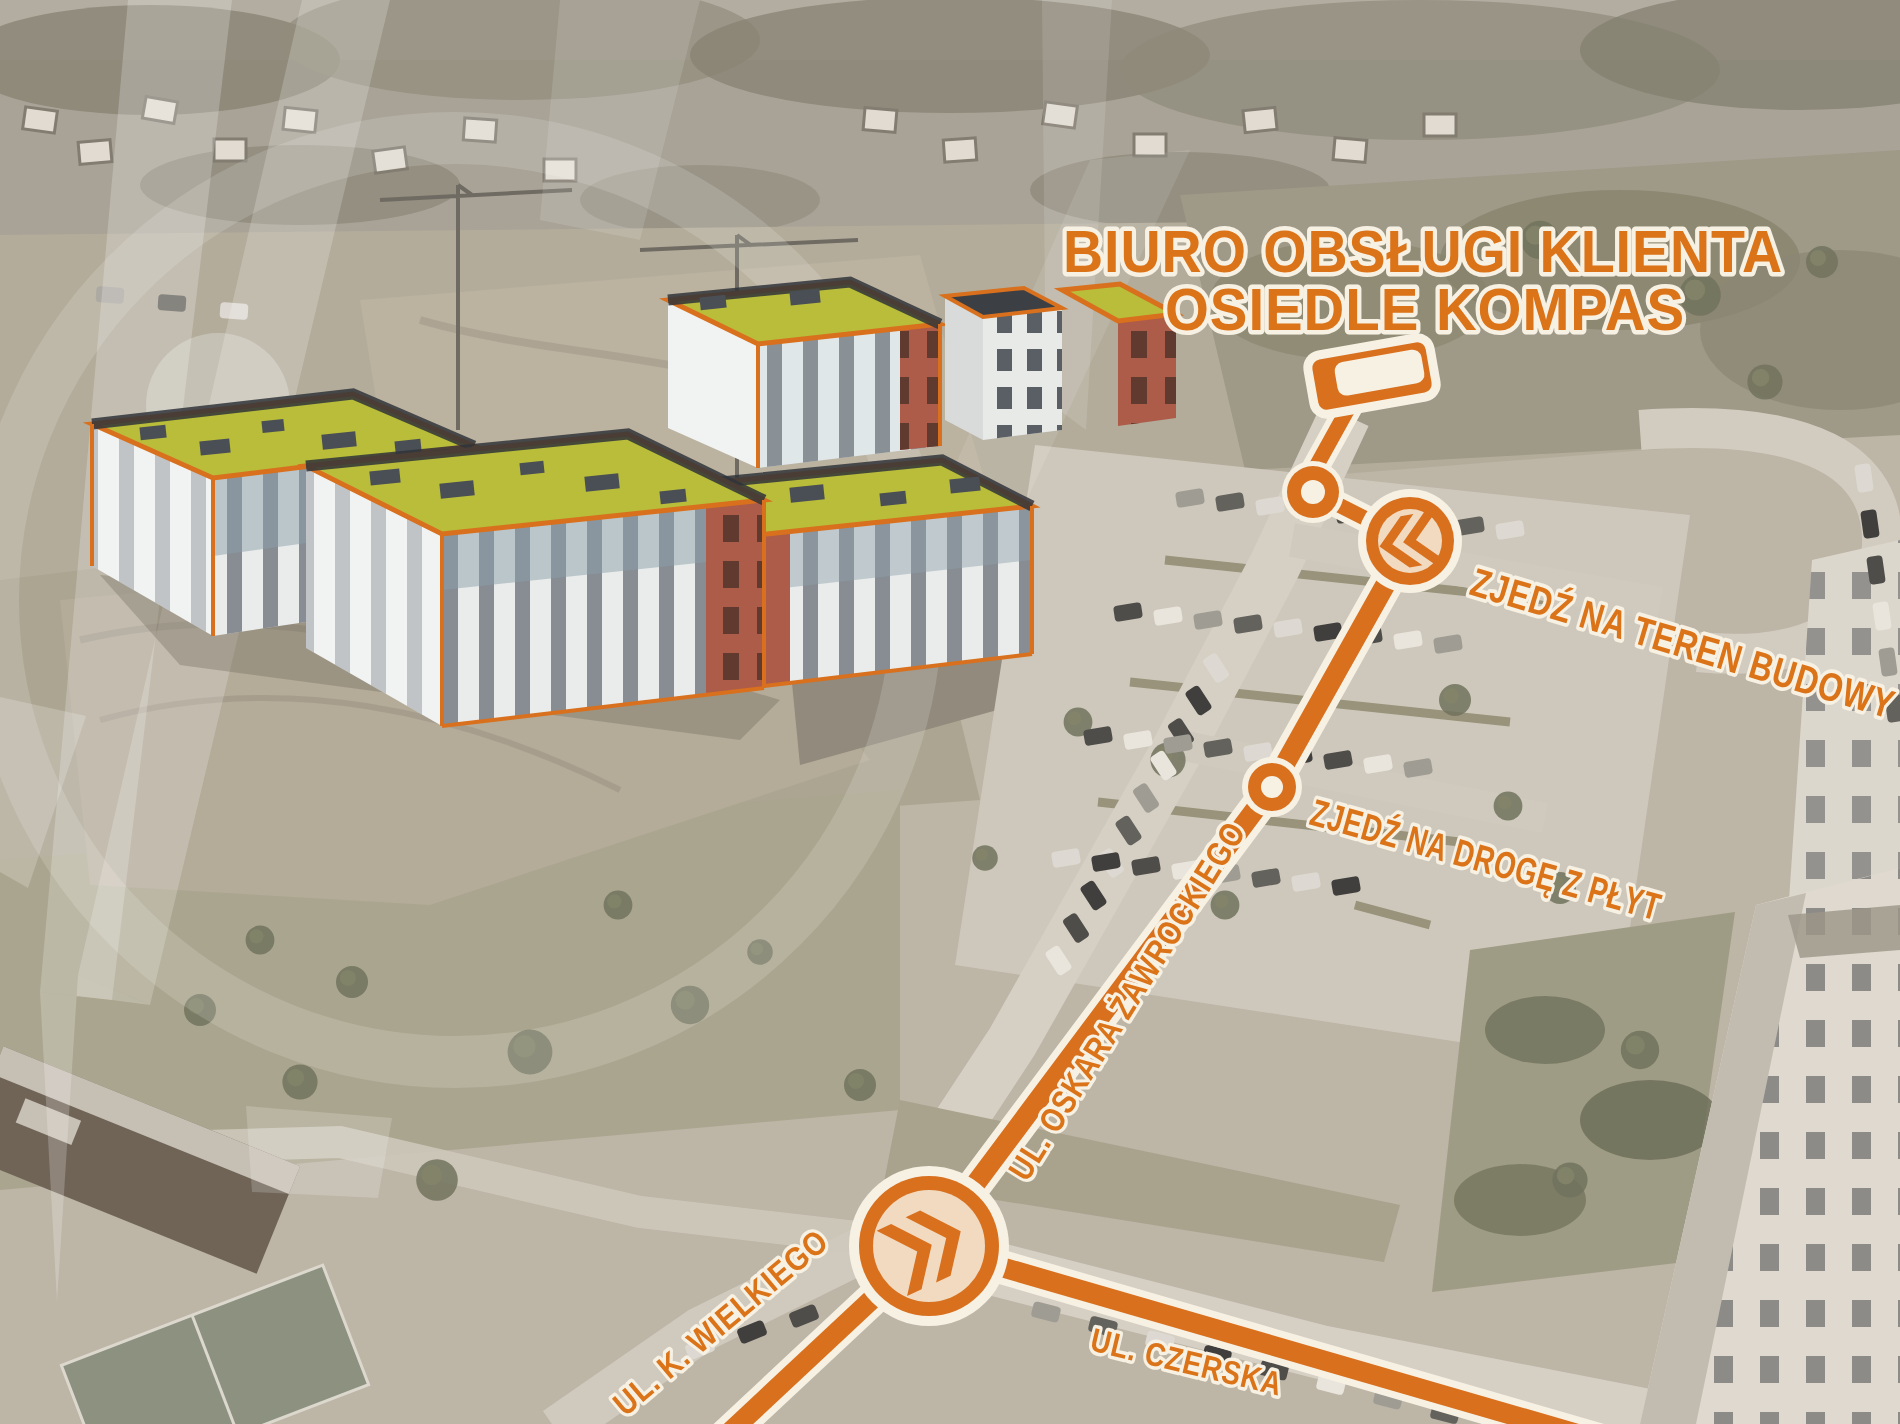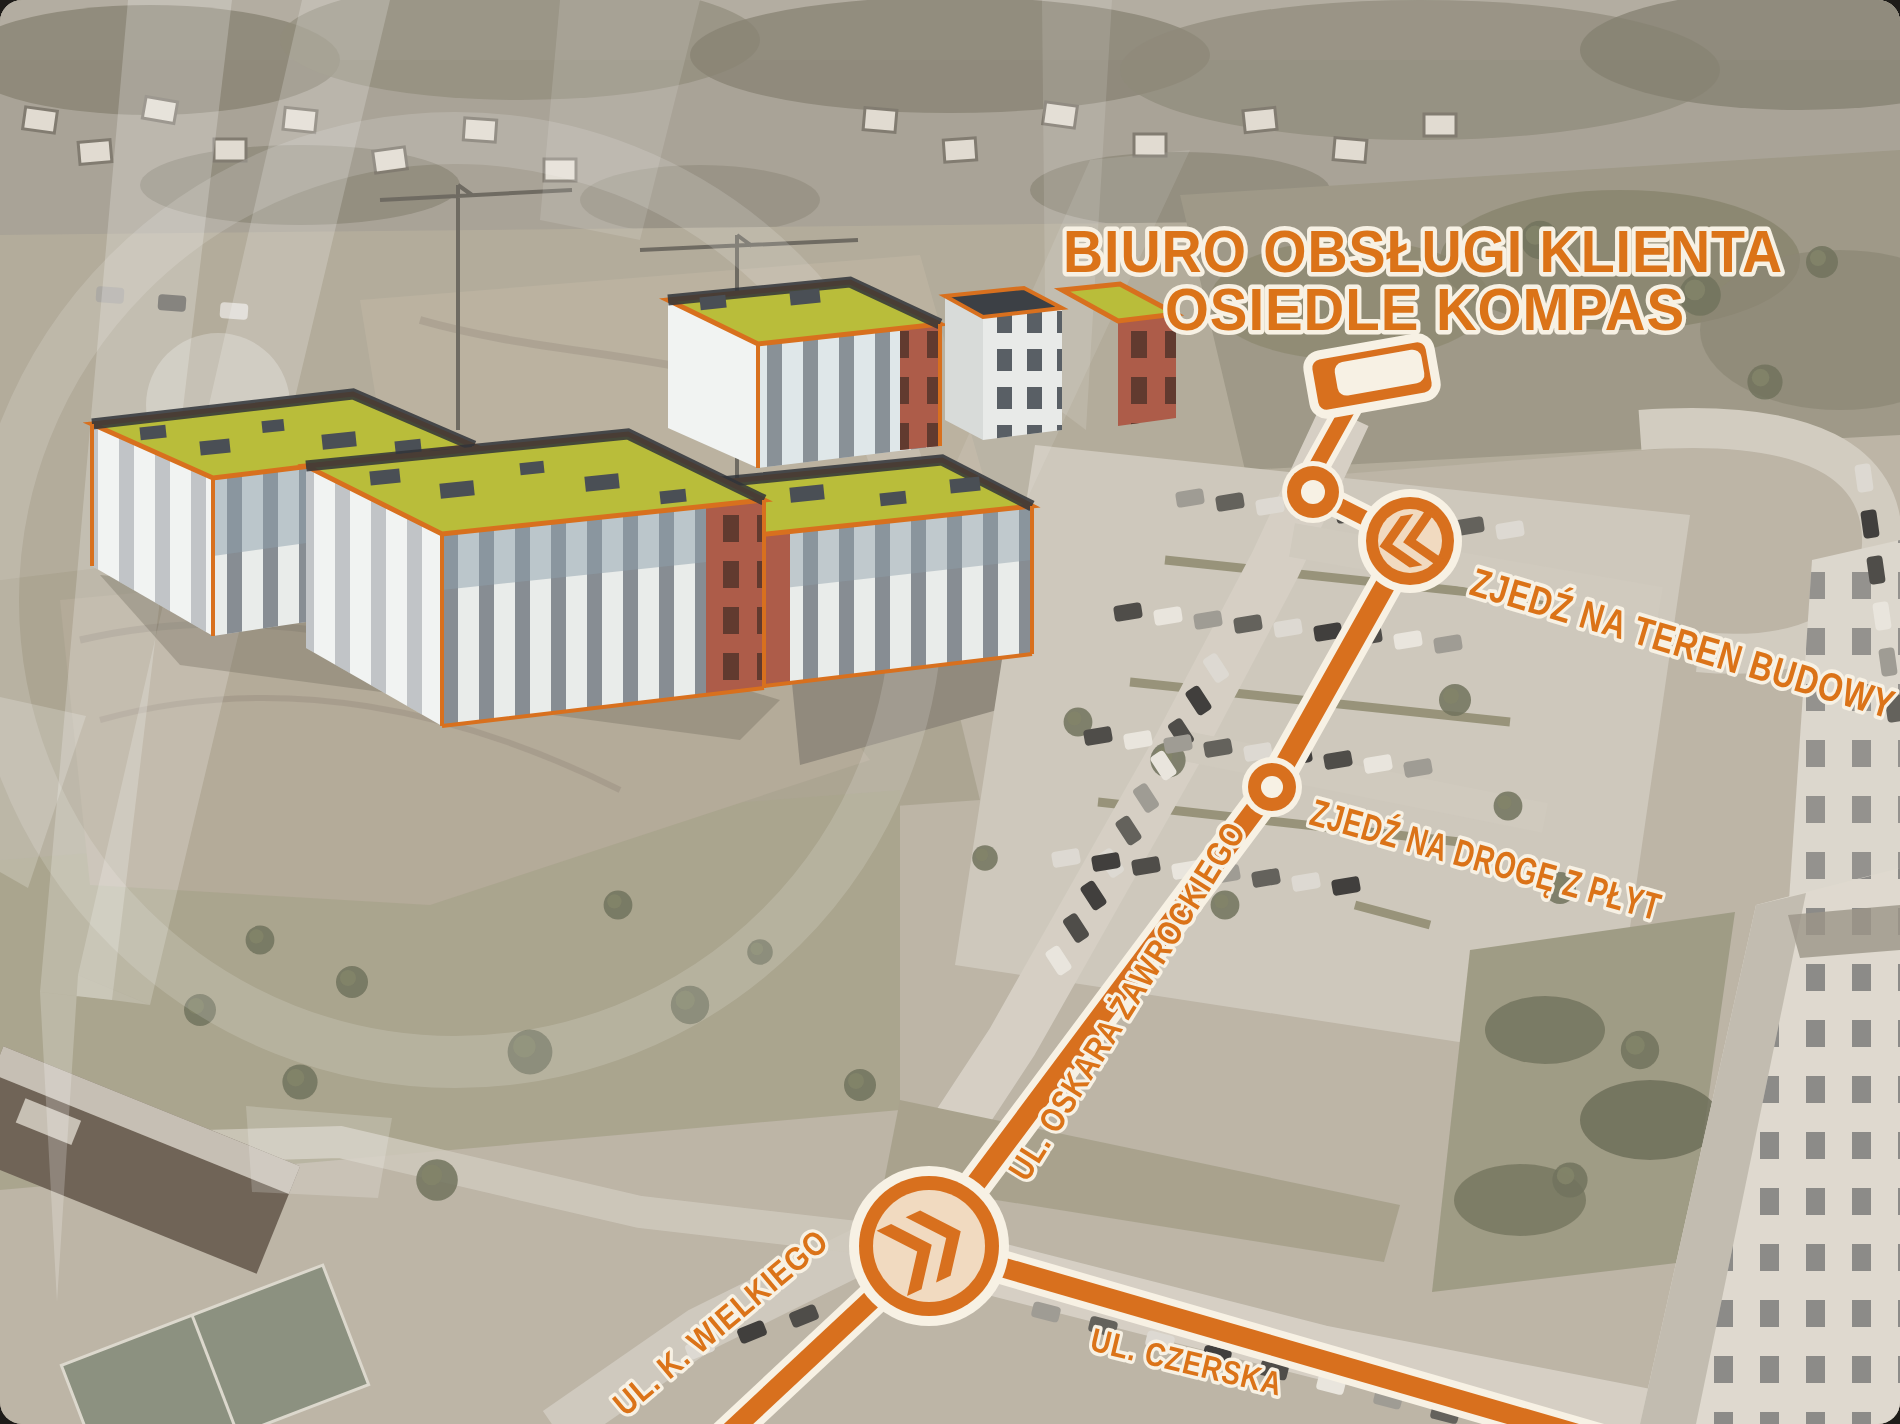--- a/index.html
+++ b/index.html
@@ -1,17 +1,17 @@
 <!DOCTYPE html>
 <html style="--accent-orange: #d8701e; --label-orange: #db7318; --casing-white: #f7f1e4; --roof-green: #b9bd3a; --brick-red: #ad5c49; --facade-white: #e9ecea; --watermark-white: #ffffff;"><head>
 <meta charset="utf-8">
 <style>
   html,body{margin:0;padding:0;background:#1e1c19;}
   .stage{position:relative;width:1900px;height:1424px;overflow:hidden;background:#b2ab9c;
-         font-family:"Liberation Sans",sans-serif;border-radius:22px;}
+         font-family:"Liberation Sans",sans-serif;}
   .stage svg{position:absolute;left:0;top:0;}
   .lbl{font-family:"Liberation Sans",sans-serif;font-weight:700;
        fill:var(--label-orange);stroke:var(--casing-white);paint-order:stroke;
        stroke-linejoin:round;letter-spacing:1px;}
   .route-casing{stroke:var(--casing-white);fill:none;stroke-linejoin:round;}
   .route-line{stroke:var(--accent-orange);fill:none;stroke-linejoin:round;}
   .orange-fill{fill:var(--accent-orange);}
   .casing-fill{fill:var(--casing-white);}
   .inner-fill{fill:rgba(247,241,228,0.82);}
   .roof{fill:var(--roof-green);stroke:var(--accent-orange);stroke-width:5;}

